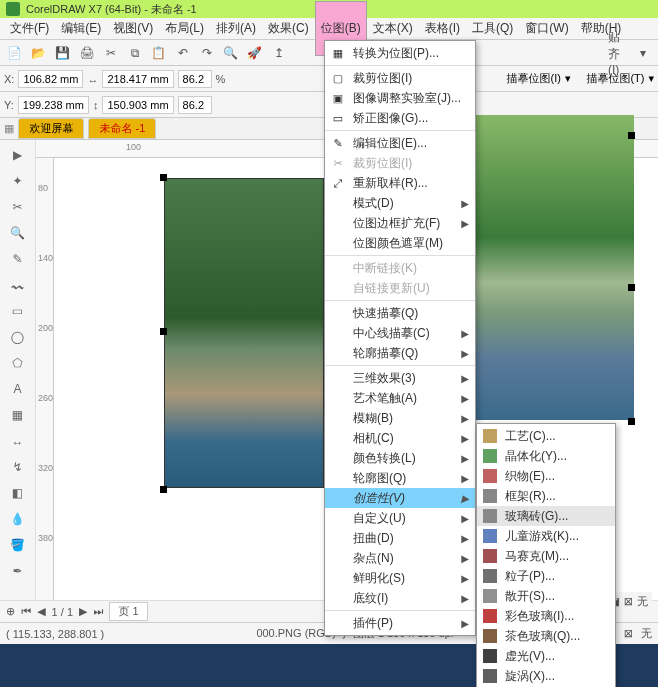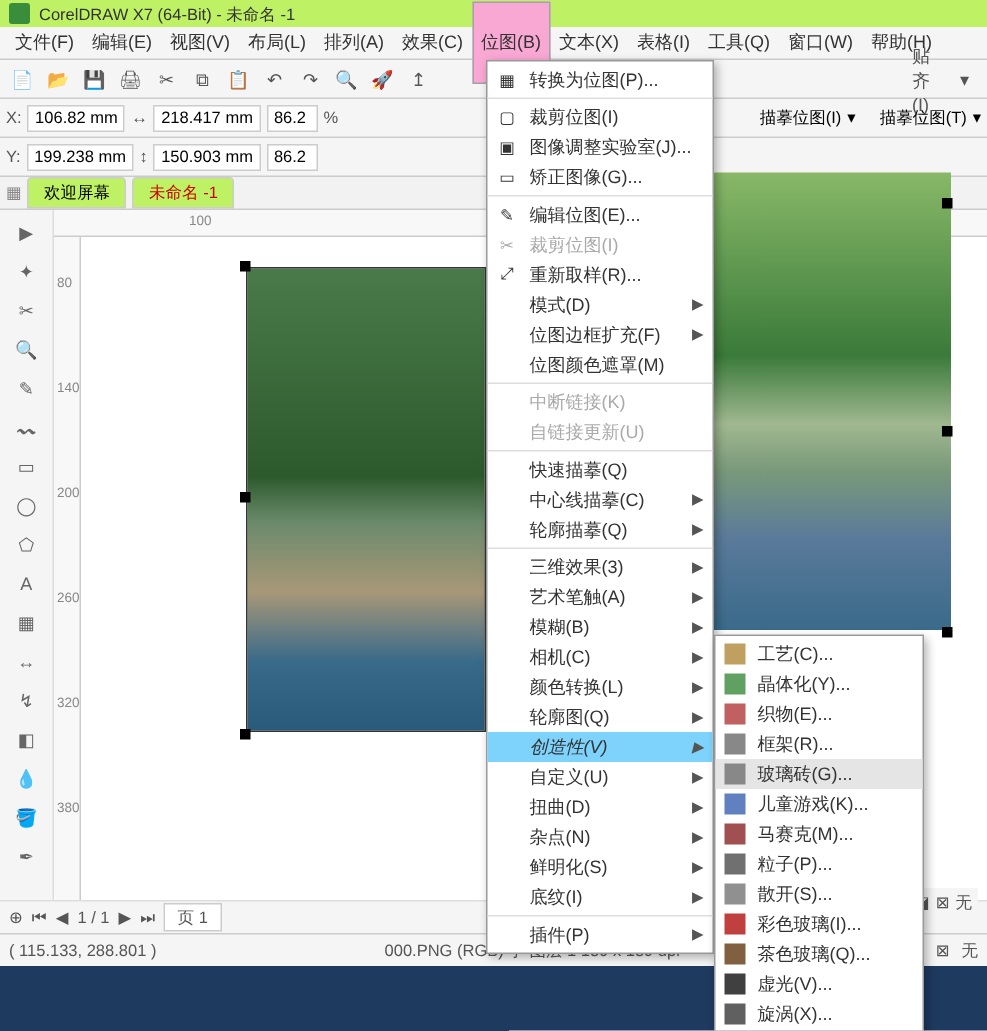--- a/index.html
+++ b/index.html
@@ -8,21 +8,21 @@
   .titlebar .icon { width: 14px; height: 14px; background: #3a8d3a; border-radius: 2px; margin-right: 6px; }
   .menubar { height: 22px; background: #f5f5f5; border-bottom: 1px solid #ccc; display: flex; align-items: center; padding: 0 4px; }
   .menubar .item { padding: 3px 6px; color: #333; cursor: default; }
   .menubar .item.active { background: #f9a8d4; border: 1px solid #a3a3a3; padding: 18px 5px; }
   .toolbar { height: 26px; background: #f5f5f5; border-bottom: 1px solid #ccc; display: flex; align-items: center; padding: 0 4px; gap: 2px; }
   .toolbar .tbtn { width: 22px; height: 22px; display: flex; align-items: center; justify-content: center; color: #555; }
   .proprow { height: 26px; background: #f5f5f5; border-bottom: 1px solid #ccc; display: flex; align-items: center; padding: 0 4px; gap: 4px; font-size: 11px; }
   .proprow .lbl { color: #555; }
   .proprow .val { border: 1px solid #ccc; background: #fff; padding: 1px 4px; min-width: 60px; height: 18px; display: inline-flex; align-items: center; }
   .tabbar { height: 22px; background: #f2f2f2; border-bottom: 1px solid #ccc; display: flex; align-items: center; padding: 0 4px; gap: 4px; font-size: 11px; }
-  .tabbar .tab { padding: 2px 10px; background: #bef264; border: 1px solid #ccc; border-top-left-radius: 3px; border-top-right-radius: 3px; text-align: right; }
+  .tabbar .tab { padding: 2px 10px; background: #eab308; border: 1px solid #ccc; border-top-left-radius: 3px; border-top-right-radius: 3px; text-align: right; }
   .tabbar .tab.active { color: #c00; }
   .workspace { position: relative; height: 460px; background: #fff; display: flex; }
   .toolbox { width: 36px; background: #f5f5f5; border-right: 1px solid #ddd; display: flex; flex-direction: column; align-items: center; padding-top: 4px; gap: 4px; }
   .toolbox .tool { width: 22px; height: 22px; display:flex;align-items:center;justify-content:center; color:#666; }
   .canvas-area { flex: 1; position: relative; overflow: hidden; }
   .ruler-h { height: 18px; background: #f8f8f8; border-bottom: 1px solid #ccc; position: relative; font-size: 9px; color: #888; }
   .ruler-h span { position: absolute; top: 2px; }
   .ruler-v { width: 18px; background: #f8f8f8; border-right: 1px solid #ccc; position: absolute; left: 0; top: 18px; bottom: 0; font-size: 9px; color: #888; }
   .ruler-v span { position: absolute; left: 2px; transform: translateY(-50%); }
   .canvas-inner { position: absolute; left: 18px; top: 18px; right: 0; bottom: 0; background: #fff; }

